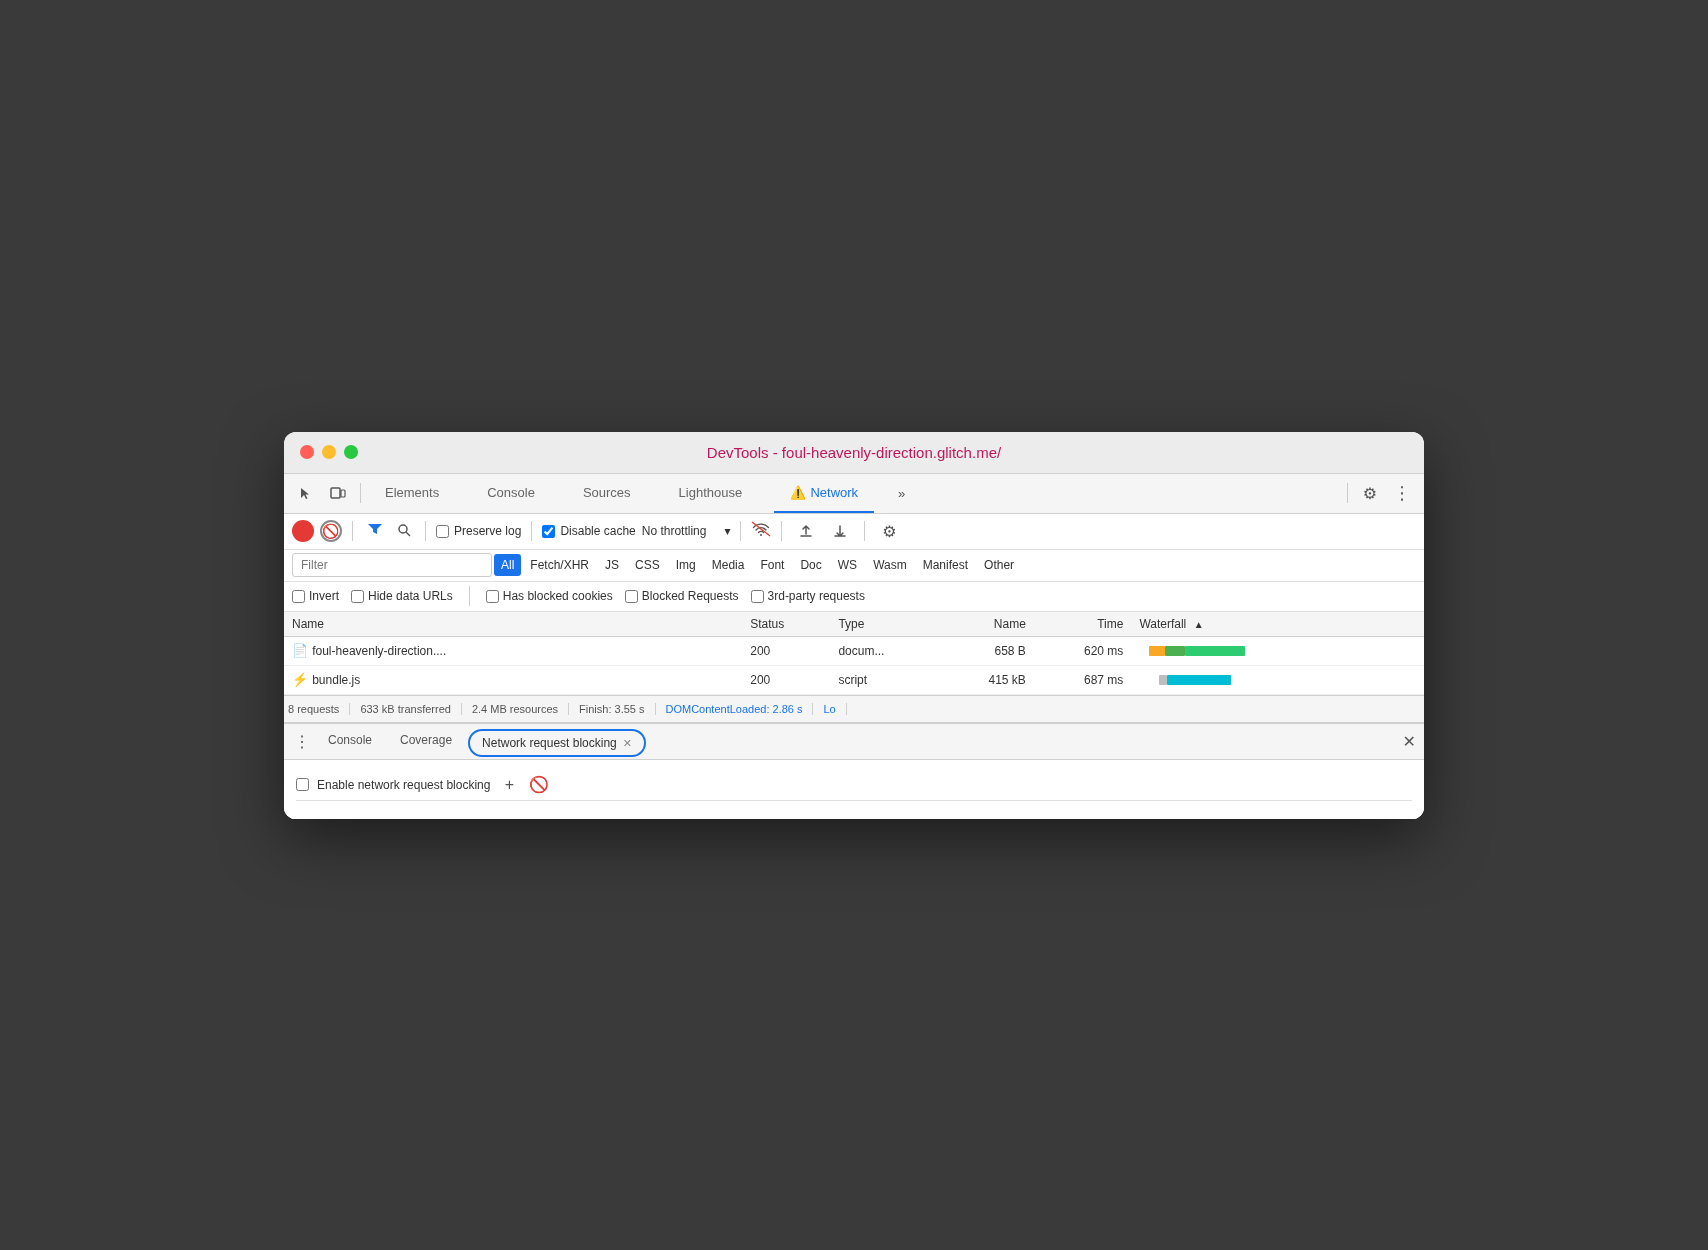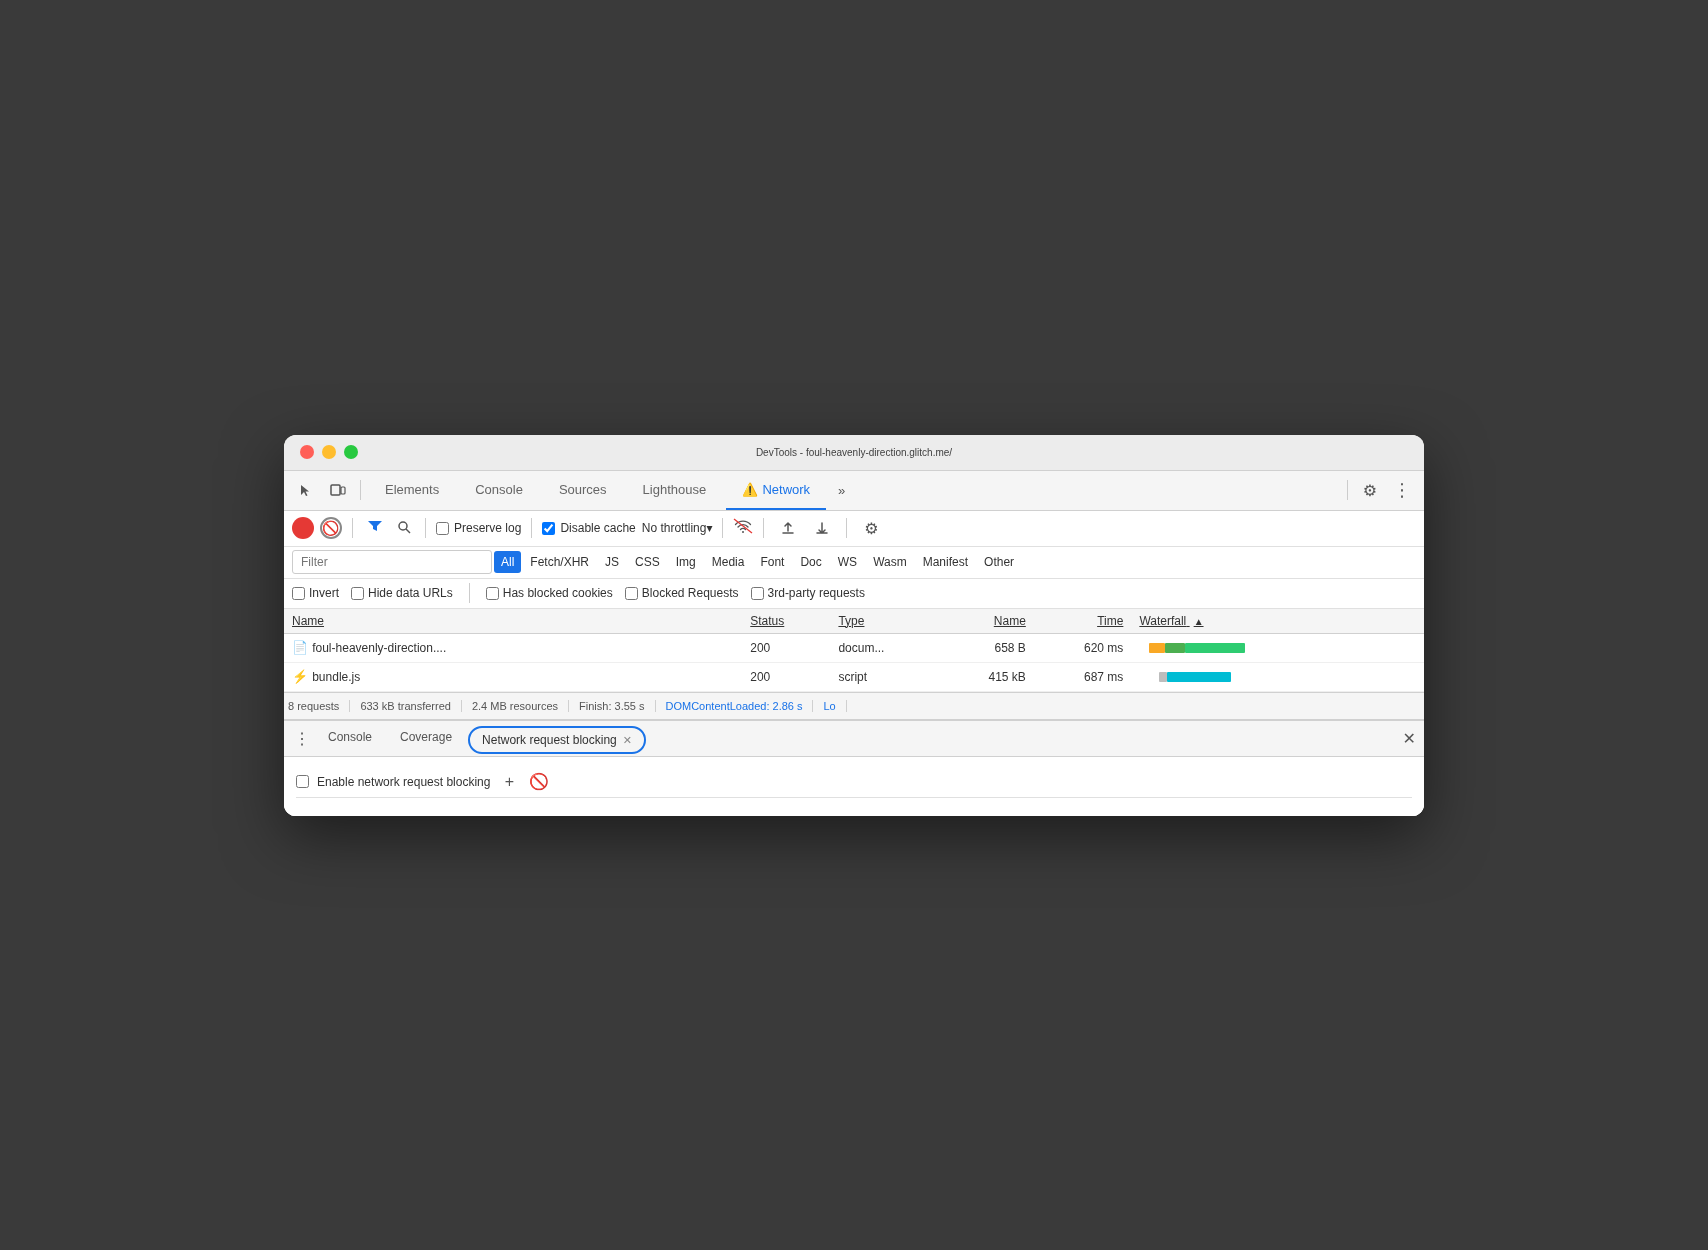--- a/index.html
+++ b/index.html
@@ -32,23 +32,23 @@
       left: 16px;
       display: flex;
       gap: 8px;
       align-items: center;
     }
     .tl { width: 14px; height: 14px; border-radius: 50%; }
     .tl-red { background: #ff5f57; }
     .tl-yellow { background: #ffbd2e; }
     .tl-green { background: #28c940; }
     .title-text {
-      font-size: 10px;
+      font-size: 15px;
       font-weight: 500;
-      color: #404040;
+      color: #be185d;
     }
     .devtools-body {
       background: #fff;
       margin: 0;
     }
     
     .toolbar-top {
       display: flex;
       align-items: center;
       border-bottom: 1px solid #d0d0d0;
@@ -61,21 +61,21 @@
       width: 28px; height: 28px;
       display: flex; align-items: center; justify-content: center;
       border: none; background: transparent; cursor: pointer;
       border-radius: 4px; color: #555; font-size: 14px;
     }
     .toolbar-divider { width: 1px; height: 20px; background: #ccc; margin: 0 4px; }
     .tab-bar {
       display: flex;
       align-items: center;
       flex: 1;
-      gap: 4px;
+      gap: 16px;
     }
     .tab {
       padding: 0 16px;
       height: 40px;
       display: flex;
       align-items: center;
       font-size: 13px;
       color: #666;
       cursor: pointer;
       white-space: nowrap;
@@ -140,21 +140,21 @@
       background: transparent;
       border: none;
       padding: 2px 4px;
     }
     .checkbox-label {
       display: flex; align-items: center; gap: 5px;
       font-size: 12px; color: #333; cursor: pointer; white-space: nowrap;
     }
     .checkbox-label input[type="checkbox"] { cursor: pointer; }
     .throttle-select {
-      display: flex; align-items: center; gap: 0;
+      display: flex; align-items: center; gap: 18px;
       font-size: 12px; color: #333; cursor: pointer;
       border: none; background: transparent; justify-content: center;
     }
     .network-icon { font-size: 16px; color: #555; }
     .upload-icon, .download-icon { font-size: 14px; color: #555; cursor: pointer; }
     
     .network-toolbar-2 {
       display: flex;
       align-items: center;
       border-bottom: 1px solid #e0e0e0;
@@ -206,21 +206,20 @@
     }
     .network-table th {
       background: #f5f5f5;
       border-bottom: 1px solid #d0d0d0;
       padding: 5px 8px;
       text-align: left;
       font-weight: 500;
       color: #333;
       font-size: 12px;
       white-space: nowrap;
-      text-decoration: underline;
     }
     .network-table th.right { text-align: right; }
     .network-table td {
       padding: 4px 8px;
       border-bottom: 1px solid #efefef;
       color: #333;
       font-size: 12px;
       white-space: nowrap;
     }
     .network-table td.right { text-align: right; }

